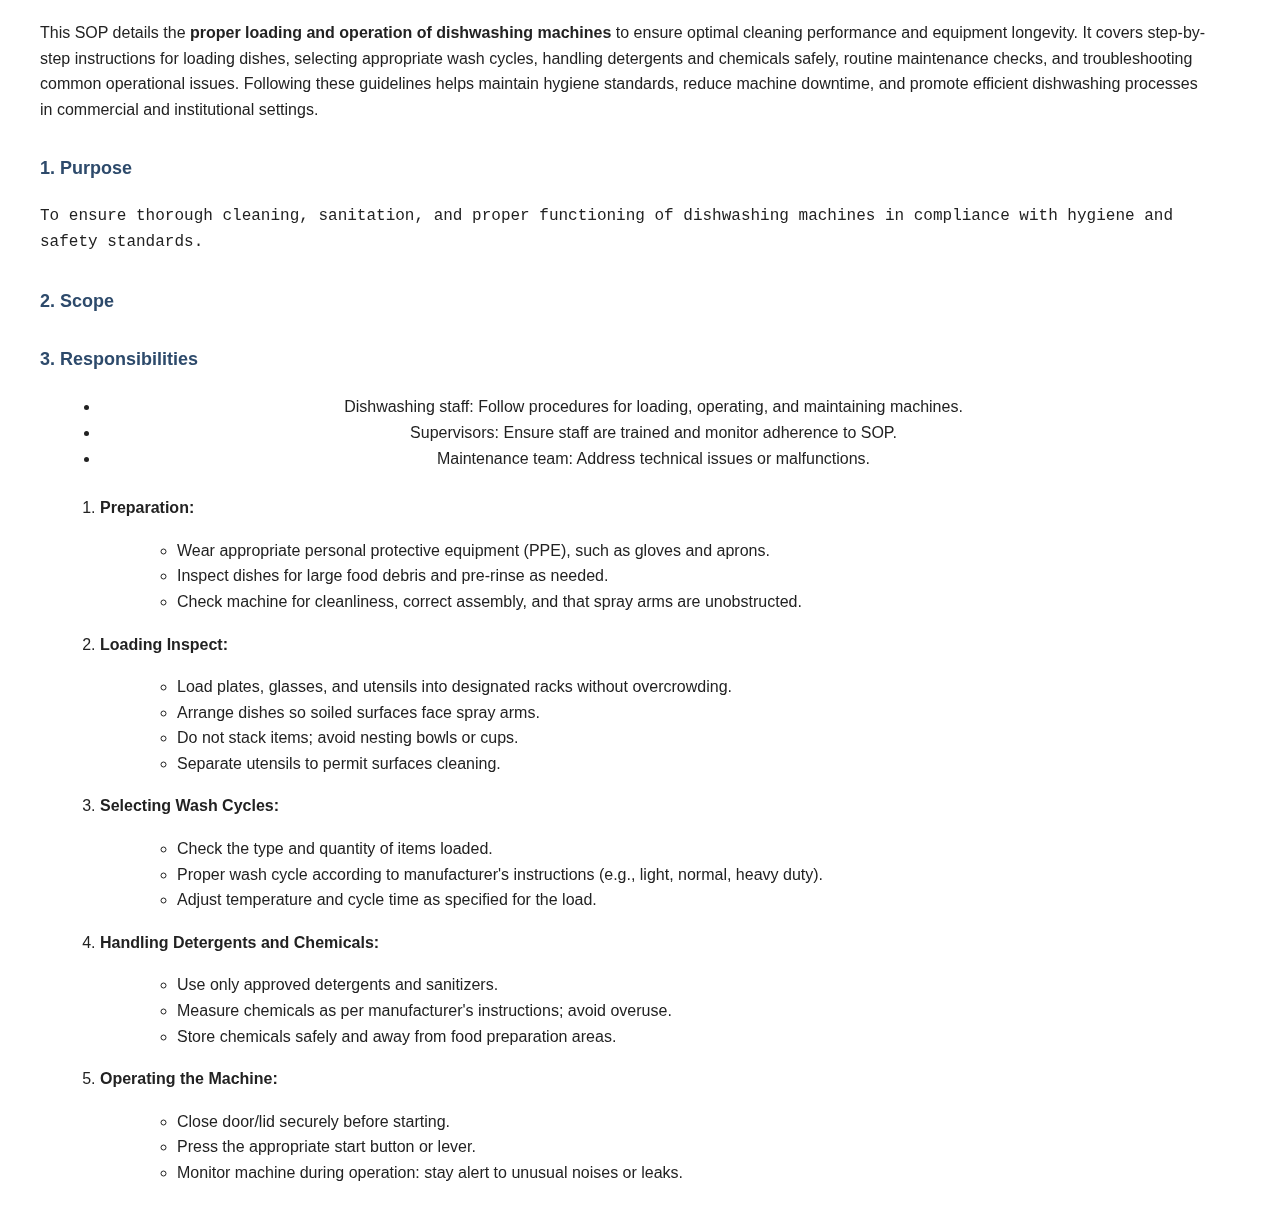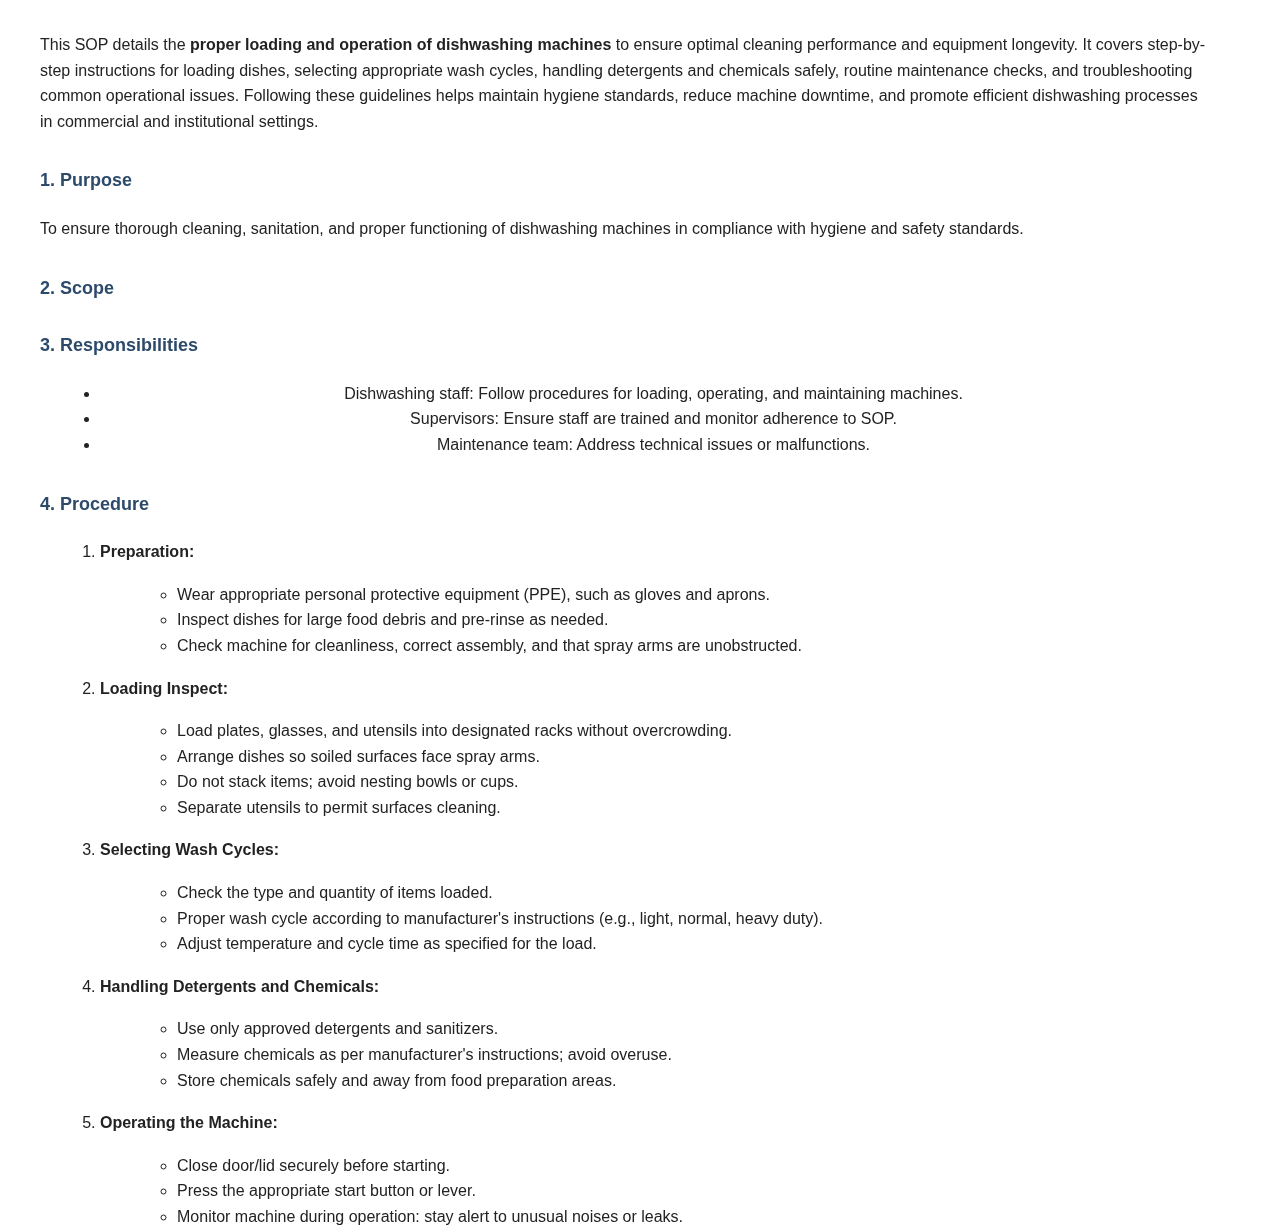--- a/index.html
+++ b/index.html
@@ -19,29 +19,29 @@
     line-height: 1.6;
     color: var(--body-color);
   }
   h1.doc-title {
     font-size: 31px;
     line-height: 1.2;
     font-weight: bold;
     color: var(--heading-color);
     margin: 45px 0 0 0;
   }
-  p.intro { margin: 32px 0 0 0; }
+  p.intro { margin: 20px 0 0 0; }
   h2.section-heading {
     font-size: 18px;
     line-height: 1.2;
     font-weight: bold;
     color: var(--heading-color);
     margin: 36px 0 0 0;
   }
-  p.section-text { margin: 24px 0 0 0; }
+  p.section-text { margin: 24px 0 0 0; font-family: Liberation Mono, monospace; }
   ul.bullet-list {
     margin: 24px 0 0 0;
     padding-left: 60px;
     list-style-type: disc;
     text-align: center;
   }
   ol.procedure-list {
     margin: 24px 0 0 0;
     padding-left: 60px;
     list-style-type: decimal;
@@ -74,21 +74,20 @@
   <section>
     <h2 class="section-heading">3. Responsibilities</h2>
     <ul class="bullet-list">
       <li>Dishwashing staff: Follow procedures for loading, operating, and maintaining machines.</li>
       <li>Supervisors: Ensure staff are trained and monitor adherence to SOP.</li>
       <li>Maintenance team: Address technical issues or malfunctions.</li>
     </ul>
   </section>
 
   <section>
-    <h2 class="section-heading">4. Procedure</h2>
     <ol class="procedure-list">
 
       <li>
         <strong>Preparation:</strong>
         <ul class="substep-list">
           <li>Wear appropriate personal protective equipment (PPE), such as gloves and aprons.</li>
           <li>Inspect dishes for large food debris and pre-rinse as needed.</li>
           <li>Check machine for cleanliness, correct assembly, and that spray arms are unobstructed.</li>
         </ul>
       </li>

